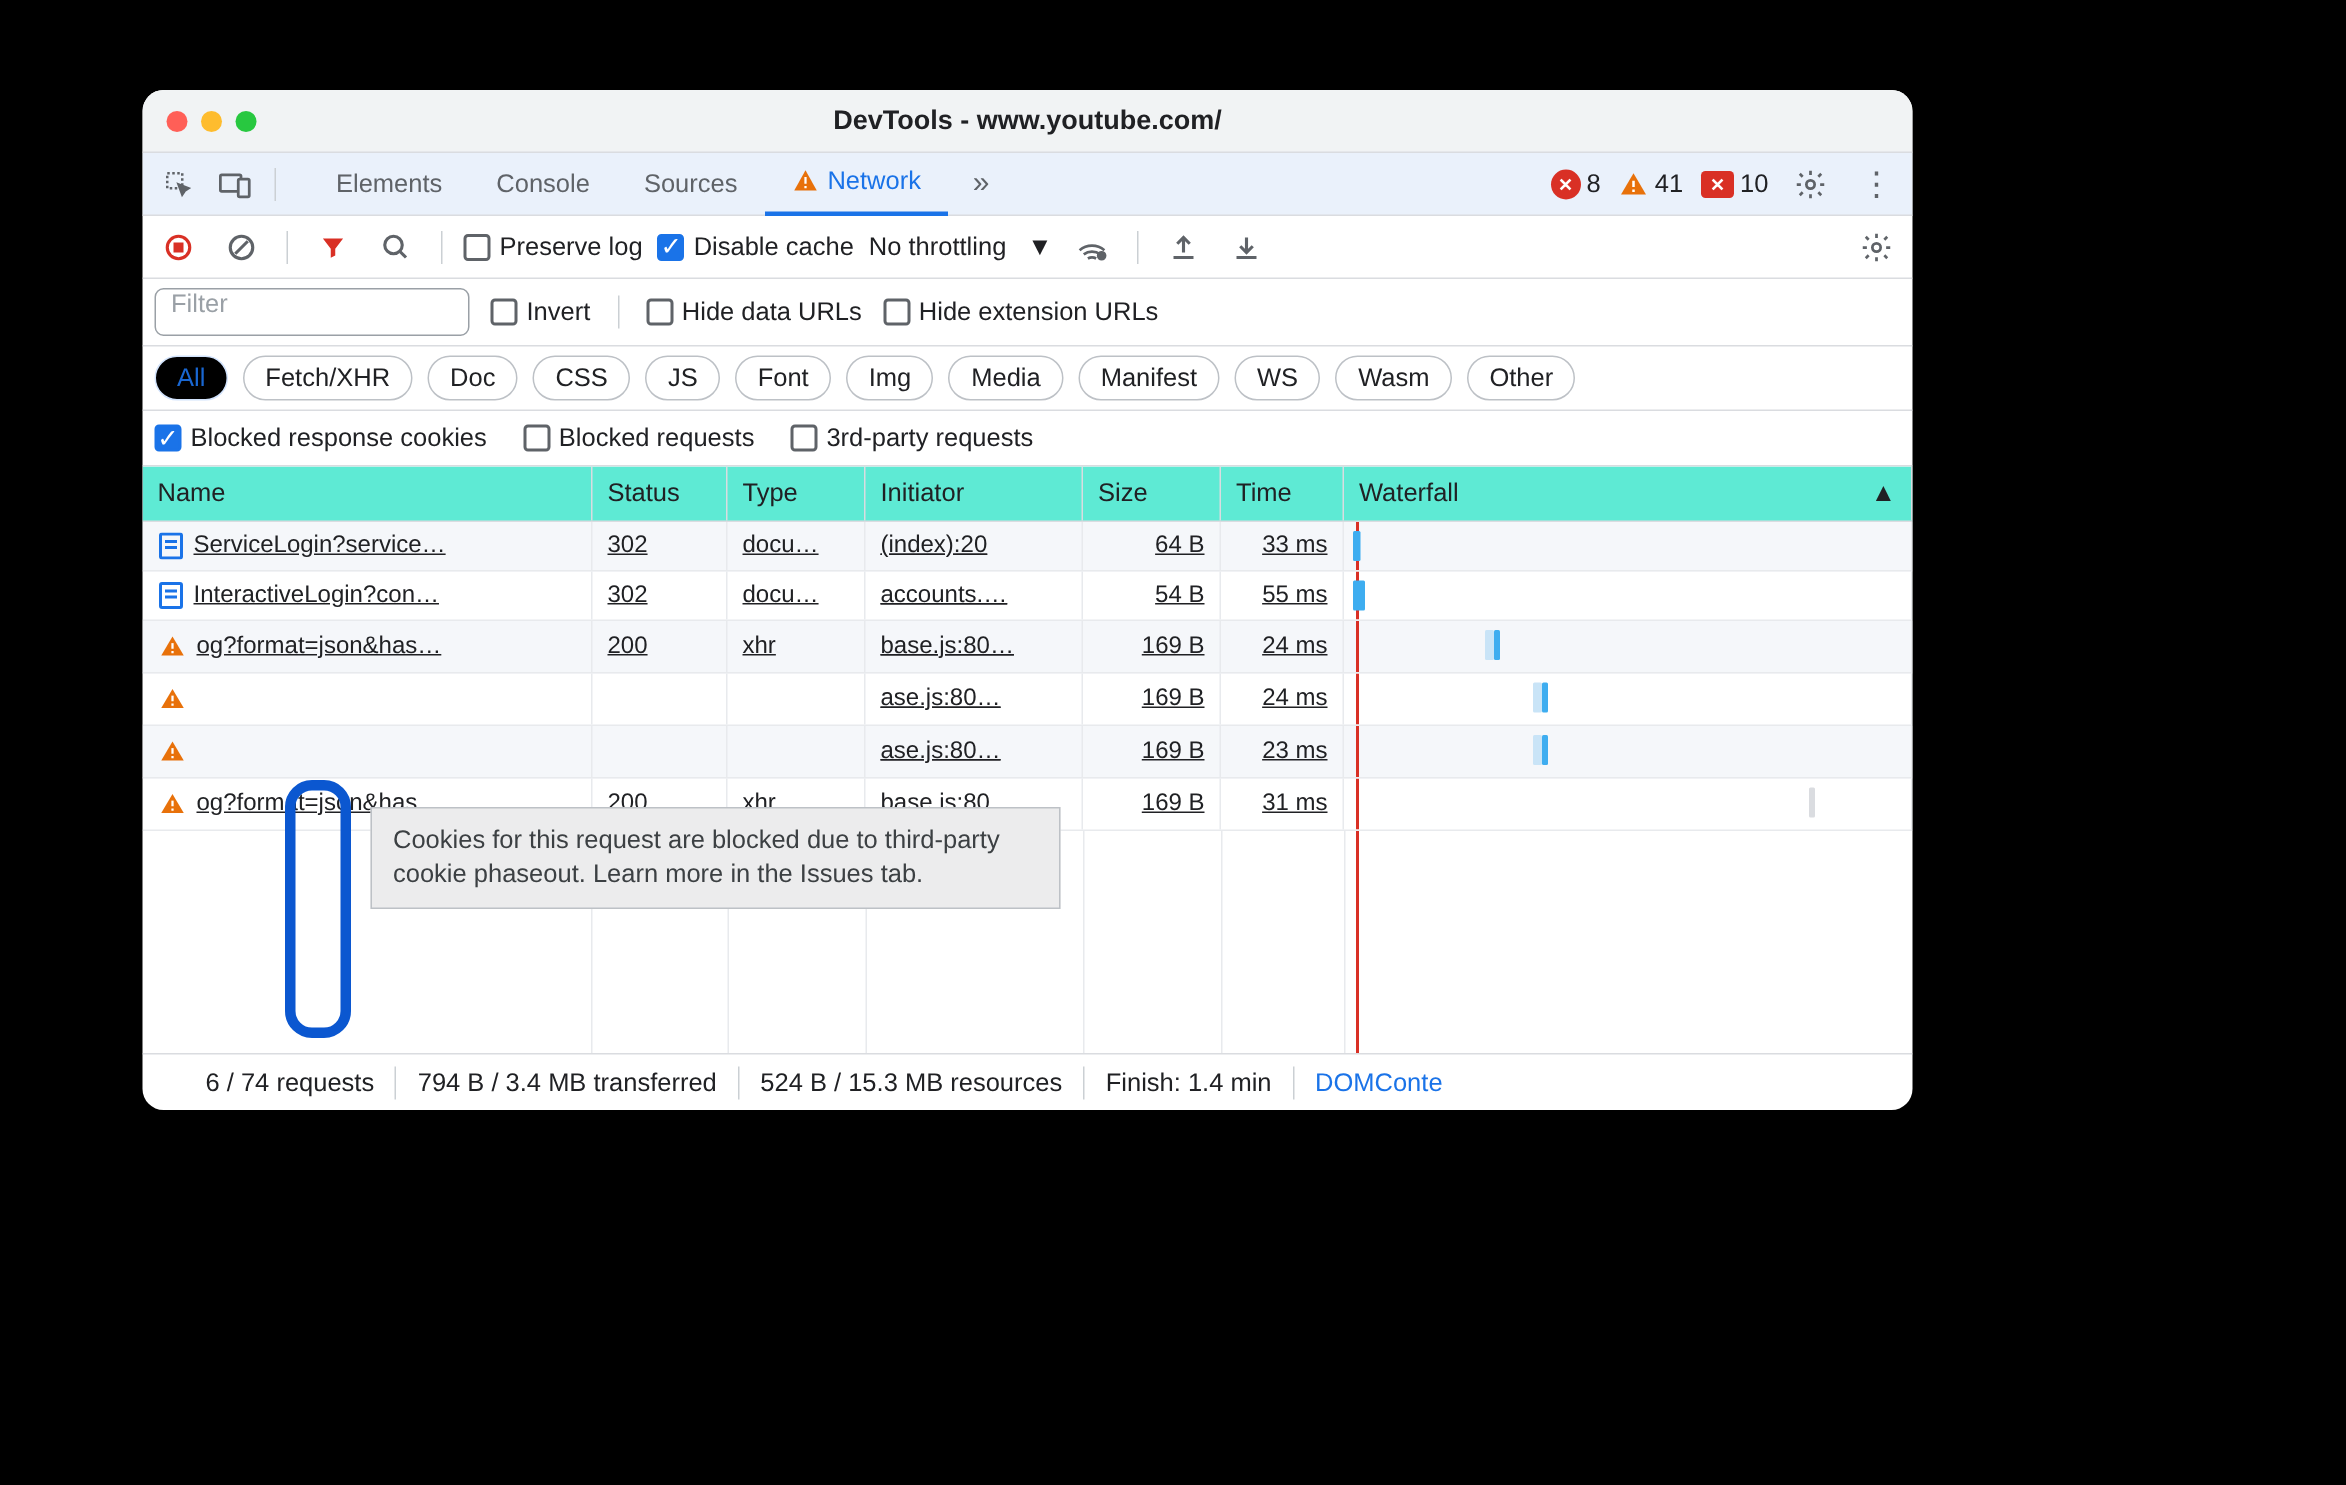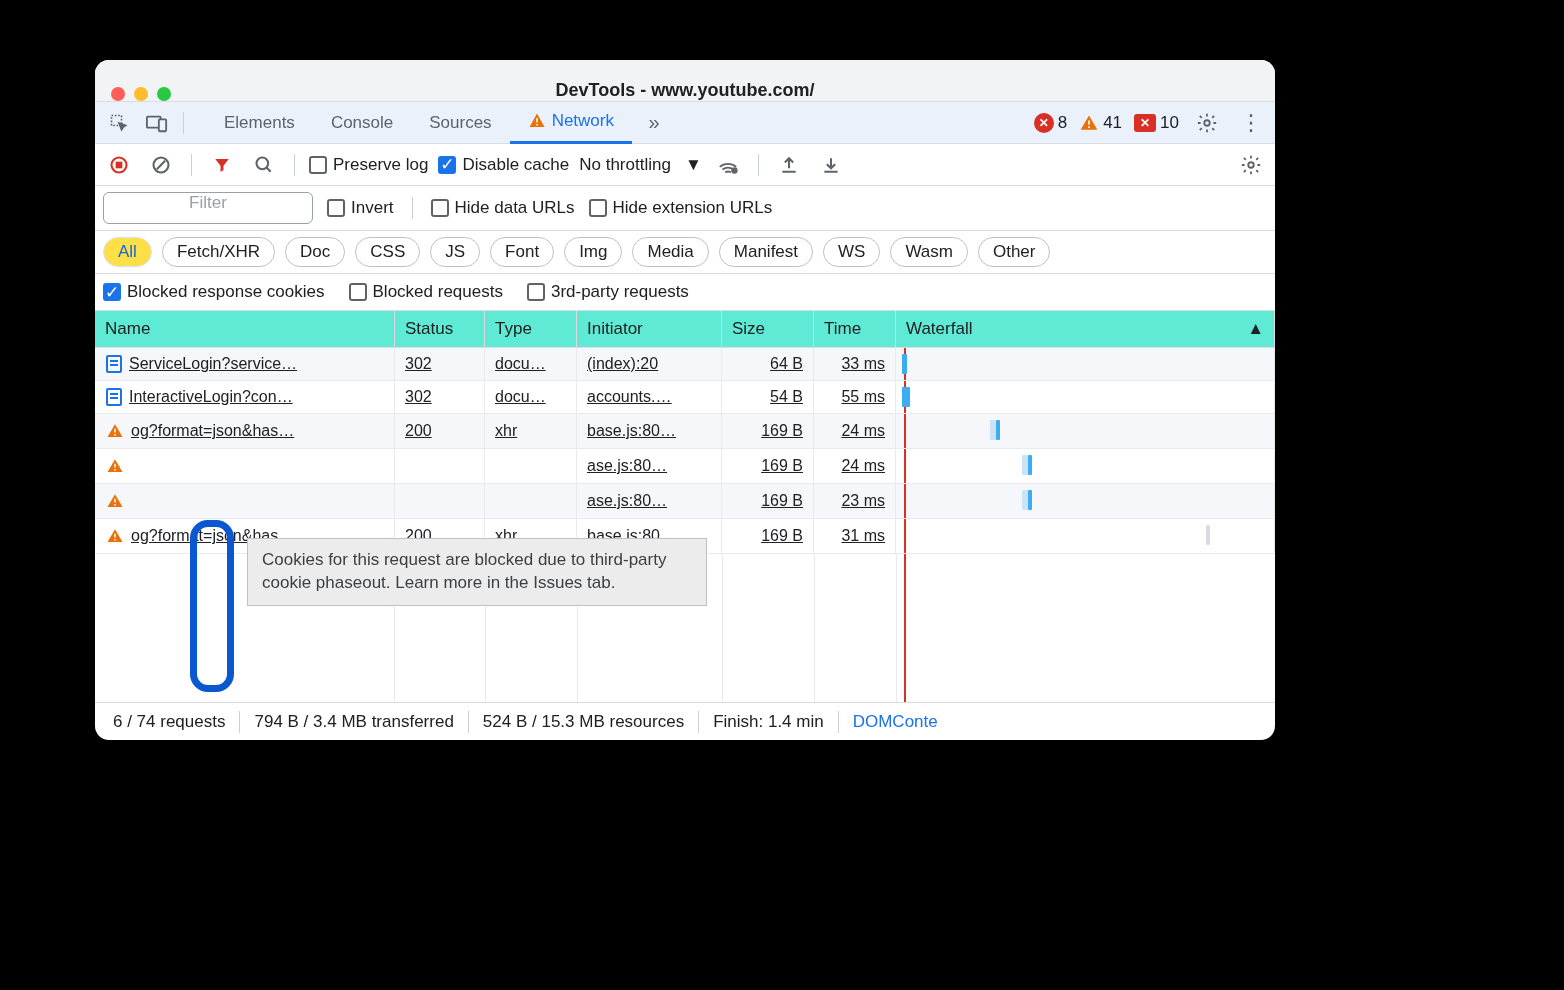--- a/index.html
+++ b/index.html
@@ -23,21 +23,21 @@
   overflow: hidden;
   box-shadow: 0 20px 60px rgba(0,0,0,0.5);
   display: flex;
   flex-direction: column;
   position: relative;
 }
 .titlebar {
   height: 42px;
   background: #f1f3f4;
   display: flex;
-  align-items: flex-end;
+  align-items: center;
   padding: 0 16px;
   border-bottom: 1px solid #dadce0;
   position: relative;
 }
 .traffic-lights { display: flex; gap: 9px; }
 .dot { width: 14px; height: 14px; border-radius: 50%; }
 .dot.red { background: #ff5f57; }
 .dot.yellow { background: #febc2e; }
 .dot.green { background: #28c840; }
 .title {
@@ -81,52 +81,51 @@
 }
 .sep { width:1px; height:22px; background:#cbd0d4; margin:0 4px;}
 .checkbox-label { display:flex; align-items:center; gap:6px; font-size:17px; color:#202124;}
 .cbx { width:18px; height:18px; border:2px solid #5f6368; border-radius:3px; display:flex; align-items:center; justify-content:center;}
 .cbx.checked { background:#1a73e8; border-color:#1a73e8; color:#fff; }
 .select-text { font-size:17px; color:#202124; display:flex; align-items:flex-end; gap:14px;}
 .filter-row {
   padding: 6px 8px;
   display:flex; align-items:center; gap:14px; flex-wrap:wrap;
   border-bottom: 1px solid #dadce0;
-  text-align: center;
 }
 .filter-input {
   width: 210px; height:32px; border:1px solid #9aa0a6; border-radius:6px;
   padding:0 10px; font-size:17px; color:#9aa0a6;
 }
 .pill-row { padding: 6px 8px; display:flex; gap:10px; border-bottom:1px solid #dadce0; flex-wrap:wrap;}
 .pill {
   padding: 4px 14px; border:1px solid #bdc1c6; border-radius:16px;
   font-size:17px; color:#202124; cursor:pointer; background:#fff;
 }
-.pill.active { background:#fde047; border-color:#d2e3fc; color:#1967d2; }
+.pill.active { background:#000000; border-color:#d2e3fc; color:#1967d2; }
 .checks-row { padding: 8px 8px; display:flex; gap:24px; border-bottom:1px solid #dadce0; font-size:17px;}
 .table { flex:1; display:flex; flex-direction:column; overflow:hidden; }
 .thead, .trow { display:grid; grid-template-columns: 300px 90px 92px 145px 92px 82px 1fr; }
 .thead { background:#5eead4; border-bottom:1px solid #dadce0; font-size:17px;}
 .th { padding:8px 10px; border-right:1px solid #dadce0; display:flex; align-items:center; justify-content:space-between;}
 .th.numr { justify-content:flex-start;}
 .trow { border-bottom:1px solid #e8eaed; font-size:16px;text-decoration:underline;}
 .trow:nth-child(even){background:#f5f7fa;}
 .td { padding:7px 10px; border-right:1px solid #e8eaed; overflow:hidden; white-space:nowrap; text-overflow:ellipsis; display:flex; align-items:center; gap:6px;}
 .td.num{justify-content:flex-end;}
 .link { text-decoration: underline; color:#202124;}
 .doc-icon { width:18px; height:18px; display:inline-flex; align-items:center; justify-content:center; color:#1a73e8;}
 .warn-icon { width:20px; height:20px; display:inline-flex; align-items:center; justify-content:center;}
 .waterfall-cell { position:relative; padding:0;}
 .wf-line { position:absolute; top:0; bottom:0; width:2px; background:#d93025;}
 .wf-bar { position:absolute; top:6px; height:20px; background:#3eadf0; border-radius:1px;}
 .wf-bar.lt{background:#c9e4f7;}
 .statusbar {
   height:38px; border-top:1px solid #dadce0; display:flex; align-items:center;
-  font-size:17px; padding:0 4px; gap:0;
+  font-size:17px; padding:0 28px; gap:0;
 }
 .statusbar span{padding:0 14px; color:#202124;}
 .statusbar .ssep{width:1px;height:22px;background:#cbd0d4;}
 .statusbar .dom{color:#1a73e8;}
 .tooltip {
   position:absolute; left:152px; top:478px;
   width:460px; background:#ececed; border:1px solid #bdc1c6;
   padding:10px 14px; font-size:17px; color:#3c4043; line-height:1.35;
   z-index:5;
 }

